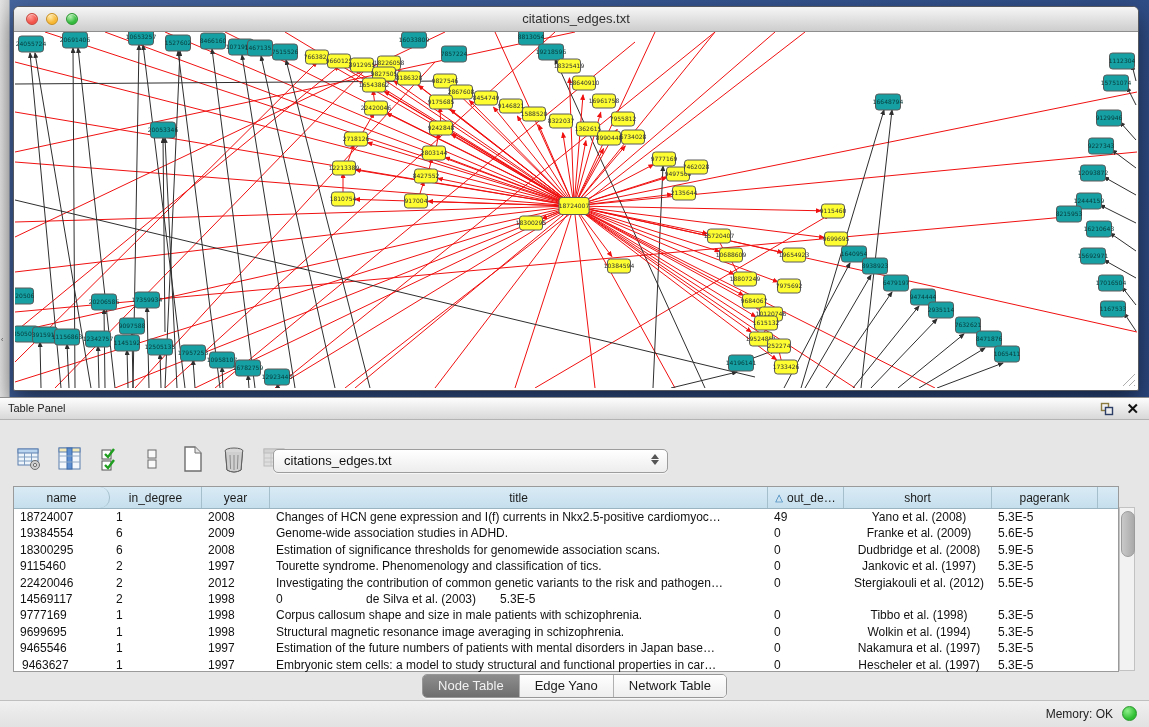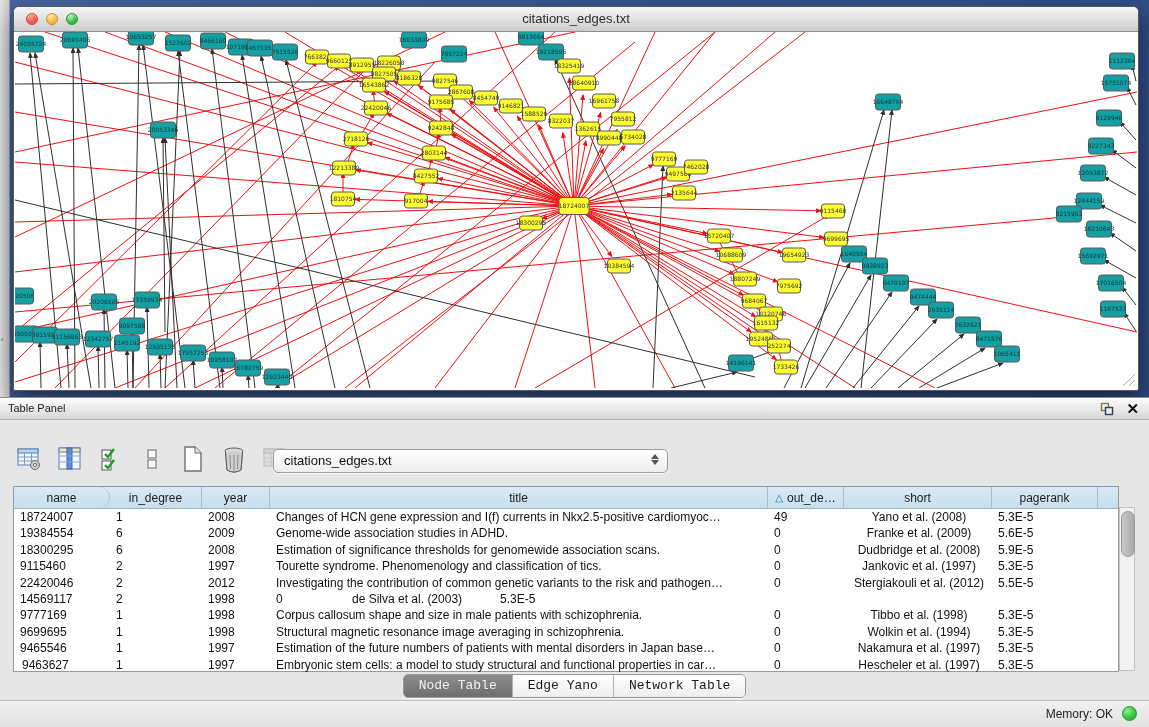--- a/index.html
+++ b/index.html
@@ -52,21 +52,21 @@
       display:flex;align-items:center;justify-content:center;overflow:hidden;white-space:nowrap;}
   .th .sort-tri{color:#1f6fae;font-size:10px;margin-right:4px;}
   .trow{display:flex;height:16.4px;font-size:12px;color:#111;}
   .td{box-sizing:border-box;padding:1px 4px 0 6px;overflow:hidden;white-space:nowrap;text-overflow:clip;}
   .vscroll{position:absolute;right:14px;top:110px;width:16px;height:164px;background:#f2f2f2;border:1px solid #c2c2c2;box-sizing:border-box;}
   .vthumb{position:absolute;left:1px;top:3px;width:12px;height:44px;border-radius:7px;
           background:linear-gradient(90deg,#c9c9c9,#a9a9a9);border:1px solid #9b9b9b;}
   
   .tabs{position:absolute;left:0;right:0;top:277px;display:flex;justify-content:center;}
   .seg{display:flex;border:1px solid #979797;border-radius:5px;overflow:hidden;
-       box-shadow:0 1px 1px rgba(255,255,255,.8);font-family:Liberation Mono, monospace;}
+       box-shadow:0 1px 1px rgba(255,255,255,.8);}
   .seg .tab{padding:3px 15px 4px;font-size:13px;background:linear-gradient(#ffffff,#eeeeee);
             color:#1a1a1a;border-right:1px solid #b0b0b0;}
   .seg .tab:last-child{border-right:none;}
   .seg .tab.active{background:linear-gradient(#8d8d8d,#6e6e6e);color:#f2f2f2;}
   
   .statusbar{position:absolute;left:0;top:700px;width:1149px;height:27px;background:linear-gradient(#f0f0f0,#e2e2e2);
              border-top:1px solid #bfbfbf;box-sizing:border-box;}
   .mem{position:absolute;right:36px;top:6px;font-size:12px;color:#222;}
   .memdot{position:absolute;right:12px;top:5px;width:15px;height:15px;border-radius:50%;
           background:radial-gradient(circle at 35% 30%,#8ef08a,#2fbe32 65%);border:1px solid #27962b;box-sizing:border-box;}
@@ -791,21 +791,21 @@
           <div class="td" style="width: 498px;">Investigating the contribution of common genetic variants to the risk and pathogen…</div>
           <div class="td" style="width: 76px;">0</div>
           <div class="td" style="width: 148px; text-align: center;">Stergiakouli et al. (2012)</div>
           <div class="td" style="width: 106px;">5.5E-5</div>
         </div>
         <div class="trow">
           <div class="td" style="width: 96px;">14569117</div>
           <div class="td" style="width: 92px;">2</div>
           <div class="td" style="width: 68px;">1998</div>
           <div class="td" style="width: 76px;">0</div>
-          <div class="td" style="width: 148px; text-align: left;">de Silva et al. (2003)</div>
+          <div class="td" style="width: 148px; text-align: center;">de Silva et al. (2003)</div>
           <div class="td" style="width: 106px;">5.3E-5</div>
         </div>
         <div class="trow">
           <div class="td" style="width: 96px;">9777169</div>
           <div class="td" style="width: 92px;">1</div>
           <div class="td" style="width: 68px;">1998</div>
           <div class="td" style="width: 498px;">Corpus callosum shape and size in male patients with schizophrenia.</div>
           <div class="td" style="width: 76px;">0</div>
           <div class="td" style="width: 148px; text-align: center;">Tibbo et al. (1998)</div>
           <div class="td" style="width: 106px;">5.3E-5</div>

